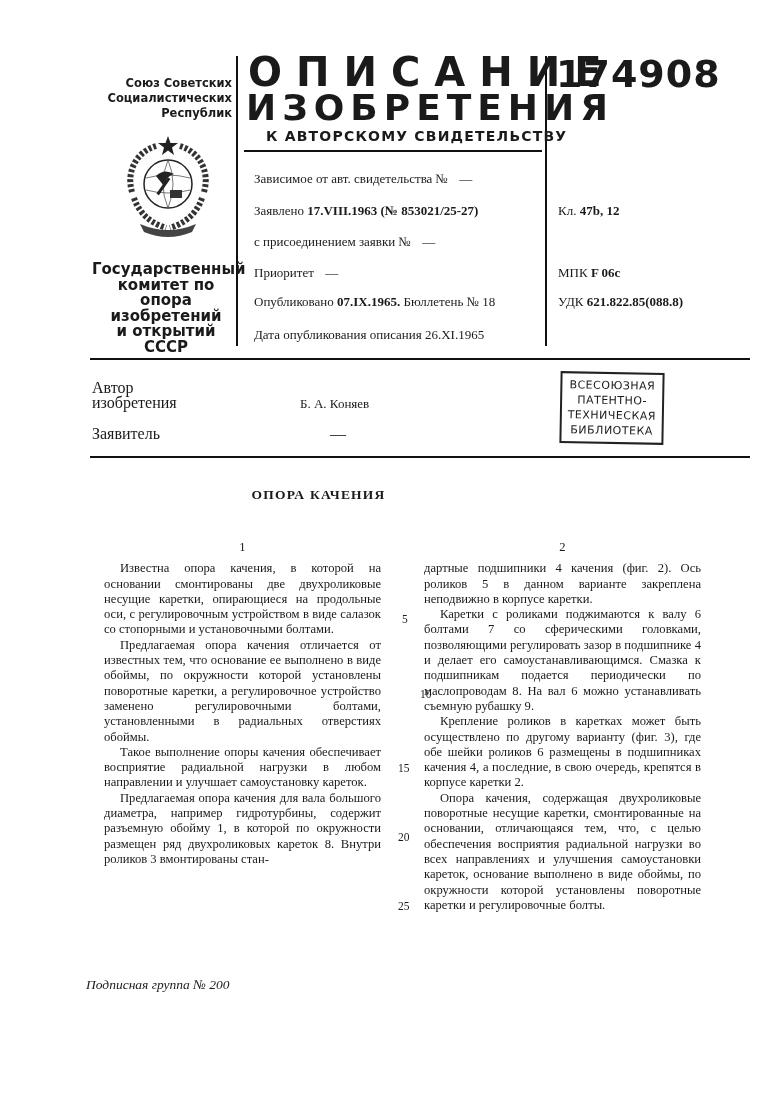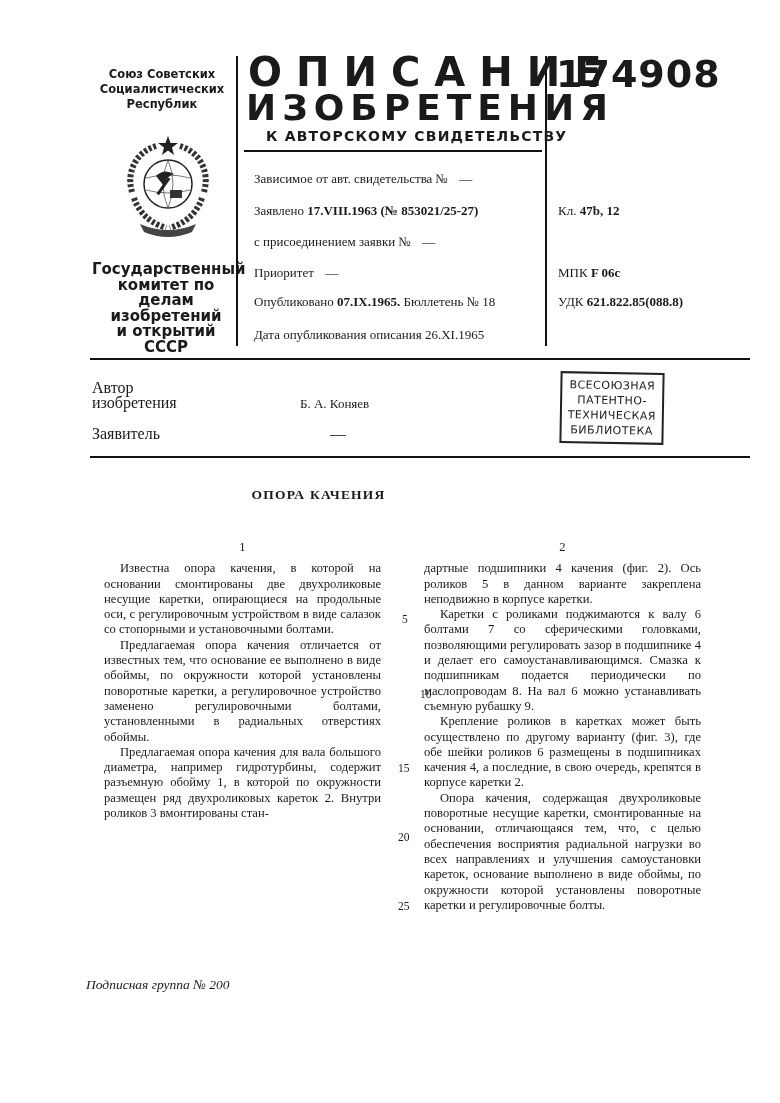--- a/index.html
+++ b/index.html
@@ -1,19 +1,19 @@
 <!DOCTYPE html>
 <html><head>
 <meta charset="utf-8">
 <style>
   html, body { margin: 0; padding: 0; background: #ffffff; }
   body { width: 780px; height: 1103px; position: relative; overflow: hidden; color: #1a1a1a; font-family: "Liberation Serif", serif; }
   .abs { position: absolute; }
   .sans { font-family: "DejaVu Sans", sans-serif; }
-  .union { left: 92px; top: 67px; width: 140px; text-align: center; font-size: 11.5px; line-height: 15px; font-weight: bold; }
+  .union { left: 92px; top: 76px; width: 140px; text-align: right; font-size: 11.5px; line-height: 15px; font-weight: bold; }
   .emblem { left: 118px; top: 132px; width: 100px; height: 110px; }
   .committee { left: 92px; top: 262px; width: 148px; text-align: center; font-size: 15px; line-height: 15.5px; font-weight: bold; }
   .vline { background: #111; width: 2px; }
   .title1 { left: 248px; top: 50px; font-size: 40px; font-weight: bold; letter-spacing: 14px; line-height: 44px; }
   .title2 { left: 246px; top: 88px; font-size: 36px; font-weight: bold; letter-spacing: 6px; line-height: 40px; }
   .subtitle { left: 266px; top: 128px; font-size: 14px; font-weight: bold; letter-spacing: 1.2px; }
   .hrule { height: 2px; background: #111; }
   .meta { left: 246px; font-size: 13px; margin-left: 8px; }
   .meta b { font-weight: bold; }
   .patnum { left: 556px; top: 52px; font-size: 38px; font-weight: bold; letter-spacing: 1px; }
@@ -46,21 +46,21 @@
     <path d="M28,46 Q50,40 72,46 M28,58 Q50,64 72,58 M50,28 Q40,52 50,76 M50,28 Q60,52 50,76" stroke="#555" stroke-width="0.8" fill="none"></path>
     <path d="M38,44 Q46,36 56,42 Q48,44 46,54 Z" fill="#222"></path>
     <rect x="44" y="44" width="3" height="20" fill="#222" transform="rotate(35 45 54)"></rect>
     <rect x="52" y="58" width="12" height="8" fill="#333"></rect>
     <path d="M22,92 Q50,104 78,92 L74,100 Q50,110 26,100 Z" fill="#444"></path>
   </svg>
 </div>
 
 <div class="abs committee sans">
   <div>Государственный</div>
-  <div>комитет по делам</div>
+  <div>комитет по опора</div>
   <div>изобретений</div>
   <div>и открытий СССР</div>
 </div>
 
 <div class="abs vline" style="left:236px; top:56px; height:290px;"></div>
 <div class="abs vline" style="left:545px; top:56px; height:290px;"></div>
 
 <div class="abs title1 sans">ОПИСАНИЕ</div>
 <div class="abs title2 sans">ИЗОБРЕТЕНИЯ</div>
 <div class="abs subtitle sans">К АВТОРСКОМУ СВИДЕТЕЛЬСТВУ</div>
@@ -126,21 +126,22 @@
 </div>
 
 <div class="abs hrule" style="left:90px; top:456px; width:660px;"></div>
 
 <div class="abs doc-title">ОПОРА КАЧЕНИЯ</div>
 
 <div class="abs col" style="left:104px; top:540px;">
   <p class="colnum">1</p>
   <p>Известна опора качения, в которой на основании смонтированы две двухроликовые несущие каретки, опирающиеся на продольные оси, с регулировочным устройством в виде салазок со стопорными и установочными болтами.</p>
   <p>Предлагаемая опора качения отличается от известных тем, что основание ее выполнено в виде обоймы, по окружности которой установлены поворотные каретки, а регулировочное устройство заменено регулировочными болтами, установленными в радиальных отверстиях обоймы.</p>
-  <p>Предлагаемая опора качения для вала большого диаметра, например гидротурбины, содержит разъемную обойму 1, в которой по окружности размещен ряд двухроликовых кареток 2. Внутри роликов 3 вмонтированы стан-</p>
+  <p>Такое выполнение опоры качения обеспечивает восприятие радиальной нагрузки в любом направлении и улучшает самоустановку кареток.</p>
+  <p>Предлагаемая опора качения для вала большого диаметра, например гидротурбины, содержит разъемную обойму 1, в которой по окружности размещен ряд двухроликовых кареток 8. Внутри роликов 3 вмонтированы стан-</p>
 </div>
 
 <div class="abs lnum" style="top:613px;">5</div>
 <div class="abs lnum" style="top:688px; left:420px;">10</div>
 <div class="abs lnum" style="top:762px; left:398px;">15</div>
 <div class="abs lnum" style="top:831px; left:398px;">20</div>
 <div class="abs lnum" style="top:900px; left:398px;">25</div>
 
 <div class="abs col" style="left:424px; top:540px;">
   <p class="colnum">2</p>

